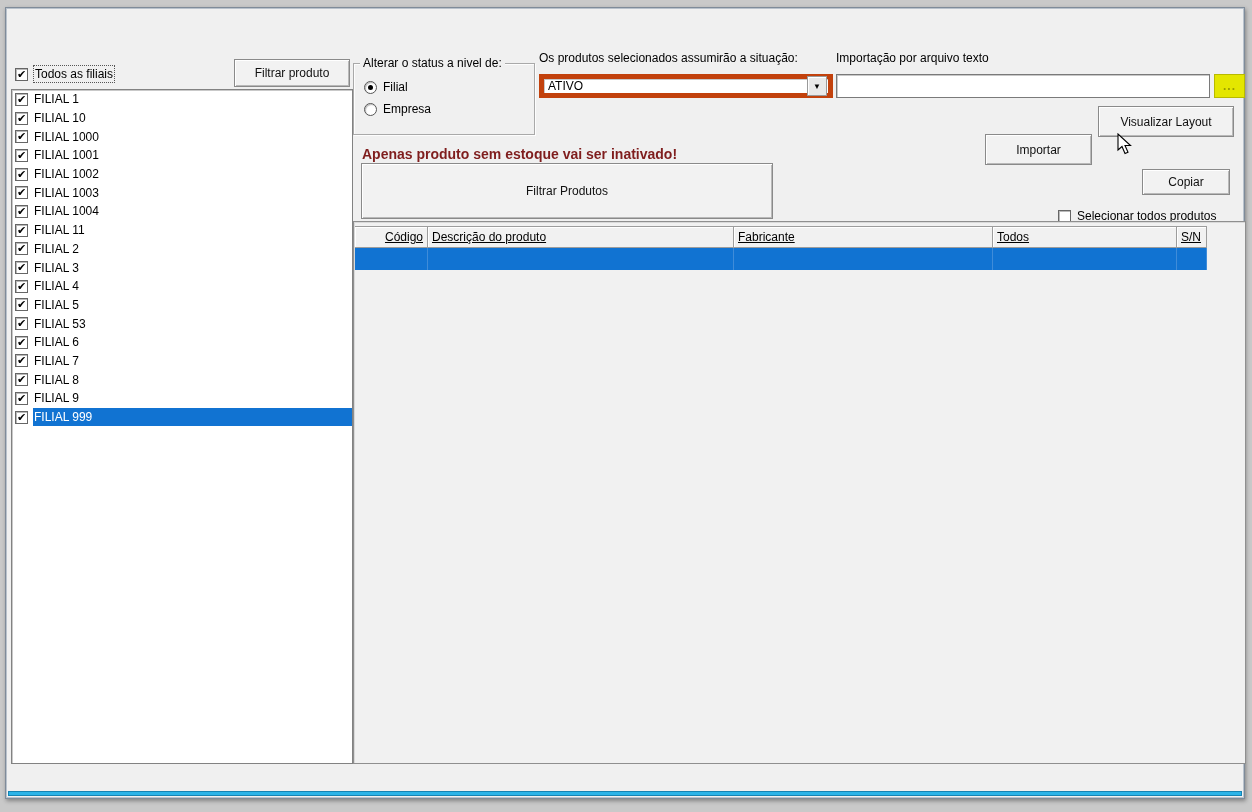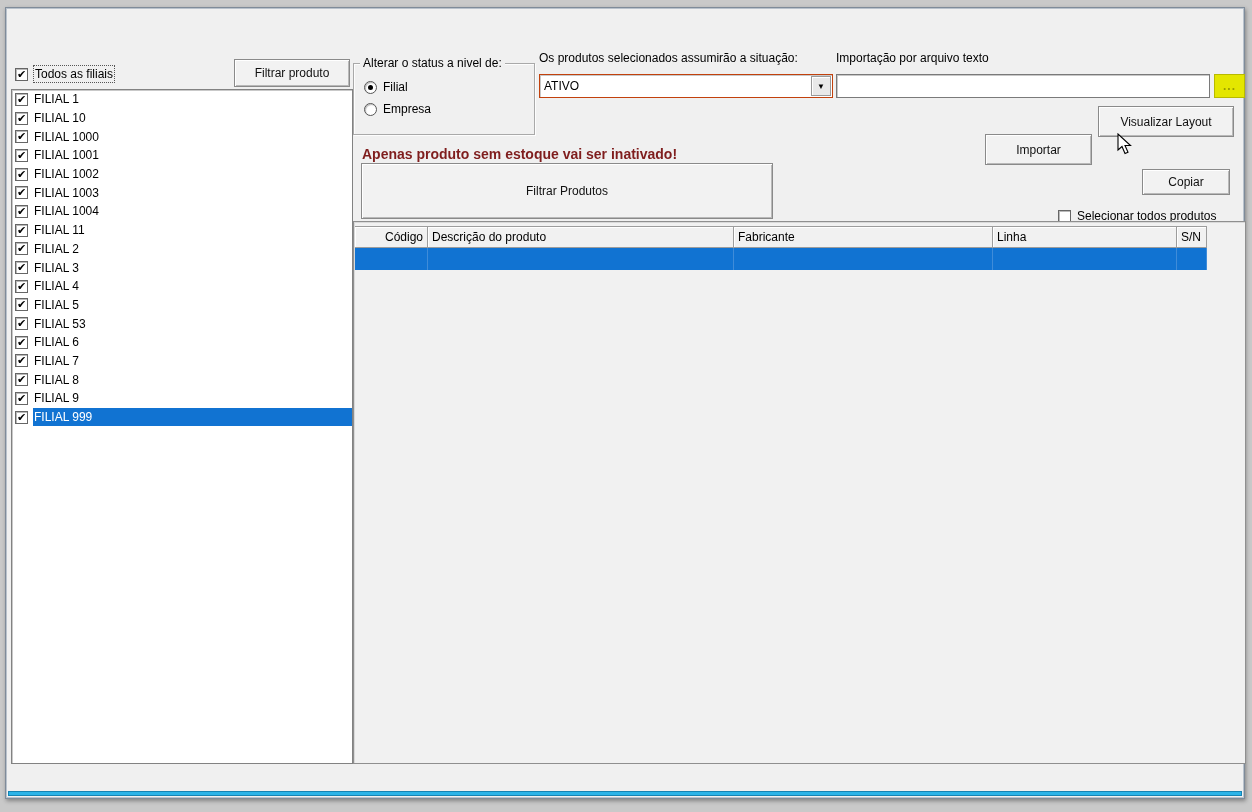--- a/index.html
+++ b/index.html
@@ -82,21 +82,21 @@
   .radio {
     width:13px; height:13px; border-radius:50%; background:#fff;
     border:1px solid #555; box-shadow:inset 1px 1px 1px #bbb;
     display:flex; align-items:center; justify-content:center;
   }
   .radio .dot { width:5px; height:5px; border-radius:50%; background:#000; }
   
   .field-label { position:absolute; font-size:12px; white-space:nowrap; }
   .combo {
     position:absolute; left:533px; top:66px; width:294px; height:24px;
-    background:#fff; border:1px solid #c2410c; box-shadow:inset 1px 1px 0 #c8c8c8;
+    background:#fff; border:5px solid #c2410c; box-shadow:inset 1px 1px 0 #c8c8c8;
     display:flex; align-items:center;
   }
   .combo .combo-value { flex:1; padding-left:4px; }
   .combo .combo-arrow {
     width:20px; height:20px; margin:1px; background:#e9e9e9;
     border:1px solid #9a9a9a; box-shadow:inset 1px 1px 0 #fff;
     display:flex; align-items:center; justify-content:center;
     font-size:8px; color:#000;
   }
   .txt-input { position:absolute; left:830px; top:66px; width:374px; height:24px;
@@ -112,21 +112,21 @@
     position:absolute; left:356px; top:138px; color:#7f1d1d;
     font-weight:bold; font-size:14px; white-space:nowrap;
   }
   
   .sel-all-prod { position:absolute; left:1052px; top:201px; display:flex; align-items:center; gap:6px; }
   .grid-panel {
     position:absolute; left:347px; top:213px; width:893px; height:543px;
     background:#f1f1f1; border:1px solid #8f8f8f;
     box-shadow:inset 1px 1px 0 #d9d9d9;
   }
-  .grid-header { position:absolute; left:1px; top:4px; height:22px; display:flex; }
+  .grid-header { position:absolute; left:1px; top:4px; height:22px; display:flex;text-decoration:underline; }
   .gh-cell {
     background:#f1f1f1; border-right:1px solid #9c9c9c; border-bottom:1px solid #9c9c9c;
     border-top:1px solid #9c9c9c;
     box-shadow:inset 1px 1px 0 #ffffff;
     display:flex; align-items:center; padding:0 4px; font-size:12px;
     overflow:hidden; white-space:nowrap;
   }
   .gh-cell.right { justify-content:flex-end; }
   .grid-row-sel { position:absolute; left:1px; top:26px; height:22px; display:flex; }
   .gr-cell { background:#1173d2; border-right:1px solid #3f8cd9; }
@@ -263,21 +263,21 @@
   <div class="sel-all-prod">
     <span class="cb-box" id="cb-all-products"></span>
     <span>Selecionar todos produtos</span>
   </div>
 
   <div class="grid-panel">
     <div class="grid-header" id="grid-header">
         <div class="gh-cell right" style="width: 73px;">Código</div>
         <div class="gh-cell" style="width: 306px;">Descrição do produto</div>
         <div class="gh-cell" style="width: 259px;">Fabricante</div>
-        <div class="gh-cell" style="width: 184px;">Linha</div>
+        <div class="gh-cell" style="width: 184px;">Todos</div>
         <div class="gh-cell" style="width: 30px;">S/N</div>
       </div>
     <div class="grid-row-sel" id="grid-selrow">
         <div class="gr-cell" style="width: 73px;"></div>
         <div class="gr-cell" style="width: 306px;"></div>
         <div class="gr-cell" style="width: 259px;"></div>
         <div class="gr-cell" style="width: 184px;"></div>
         <div class="gr-cell" style="width: 30px;"></div>
       </div>
   </div>

